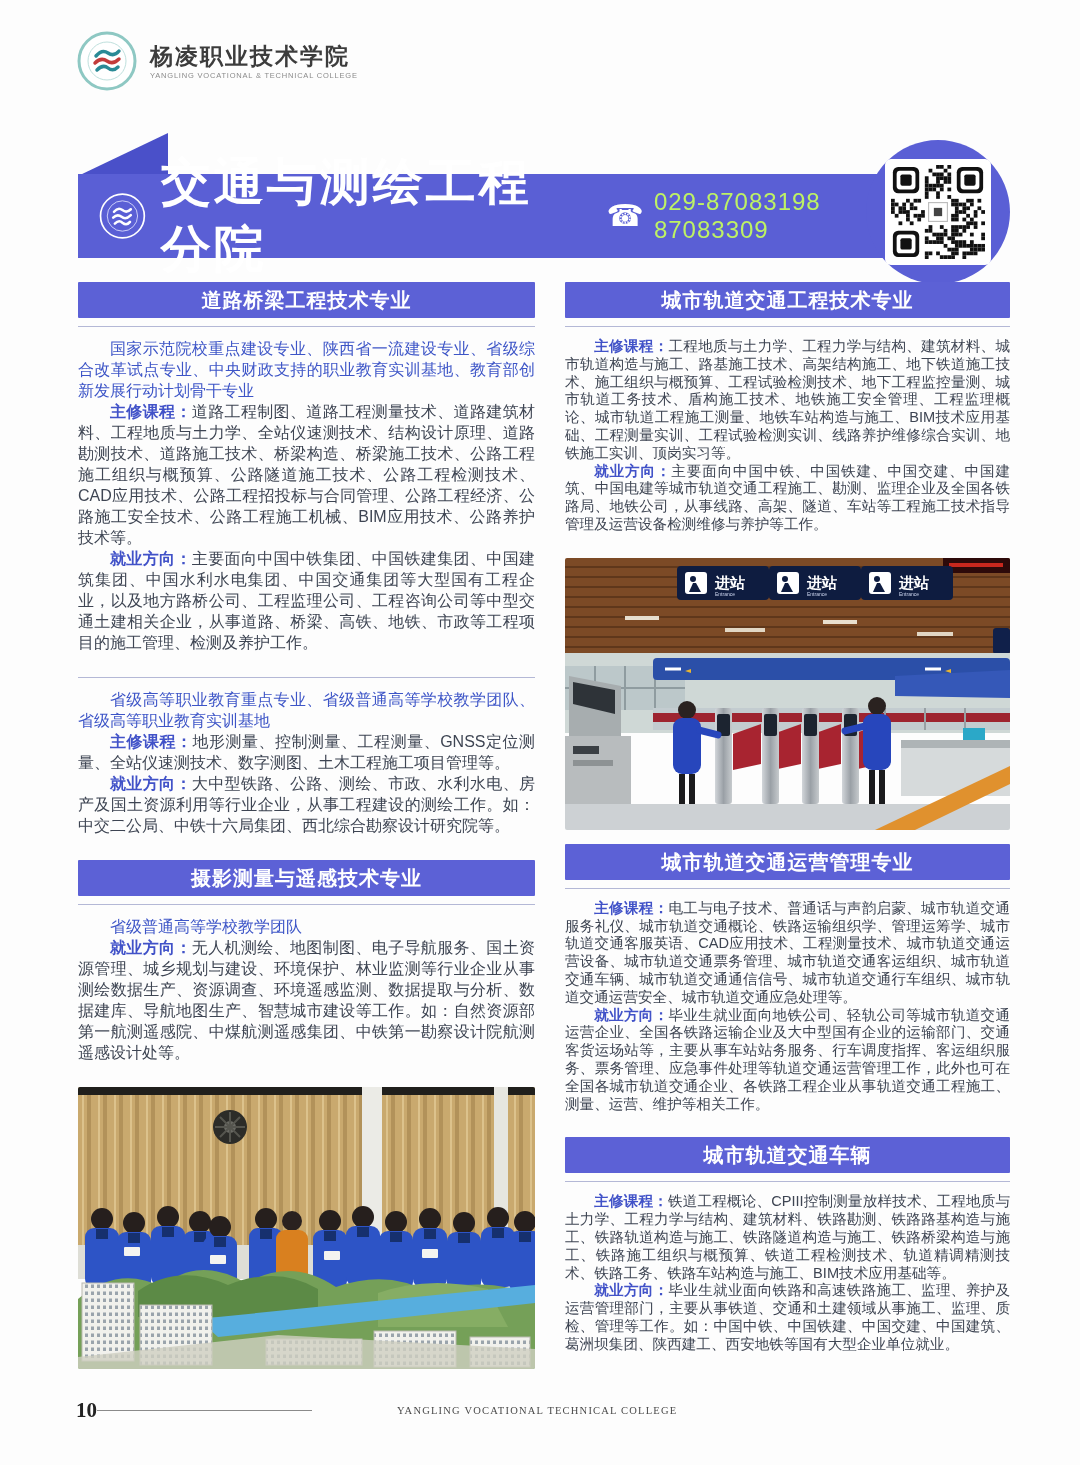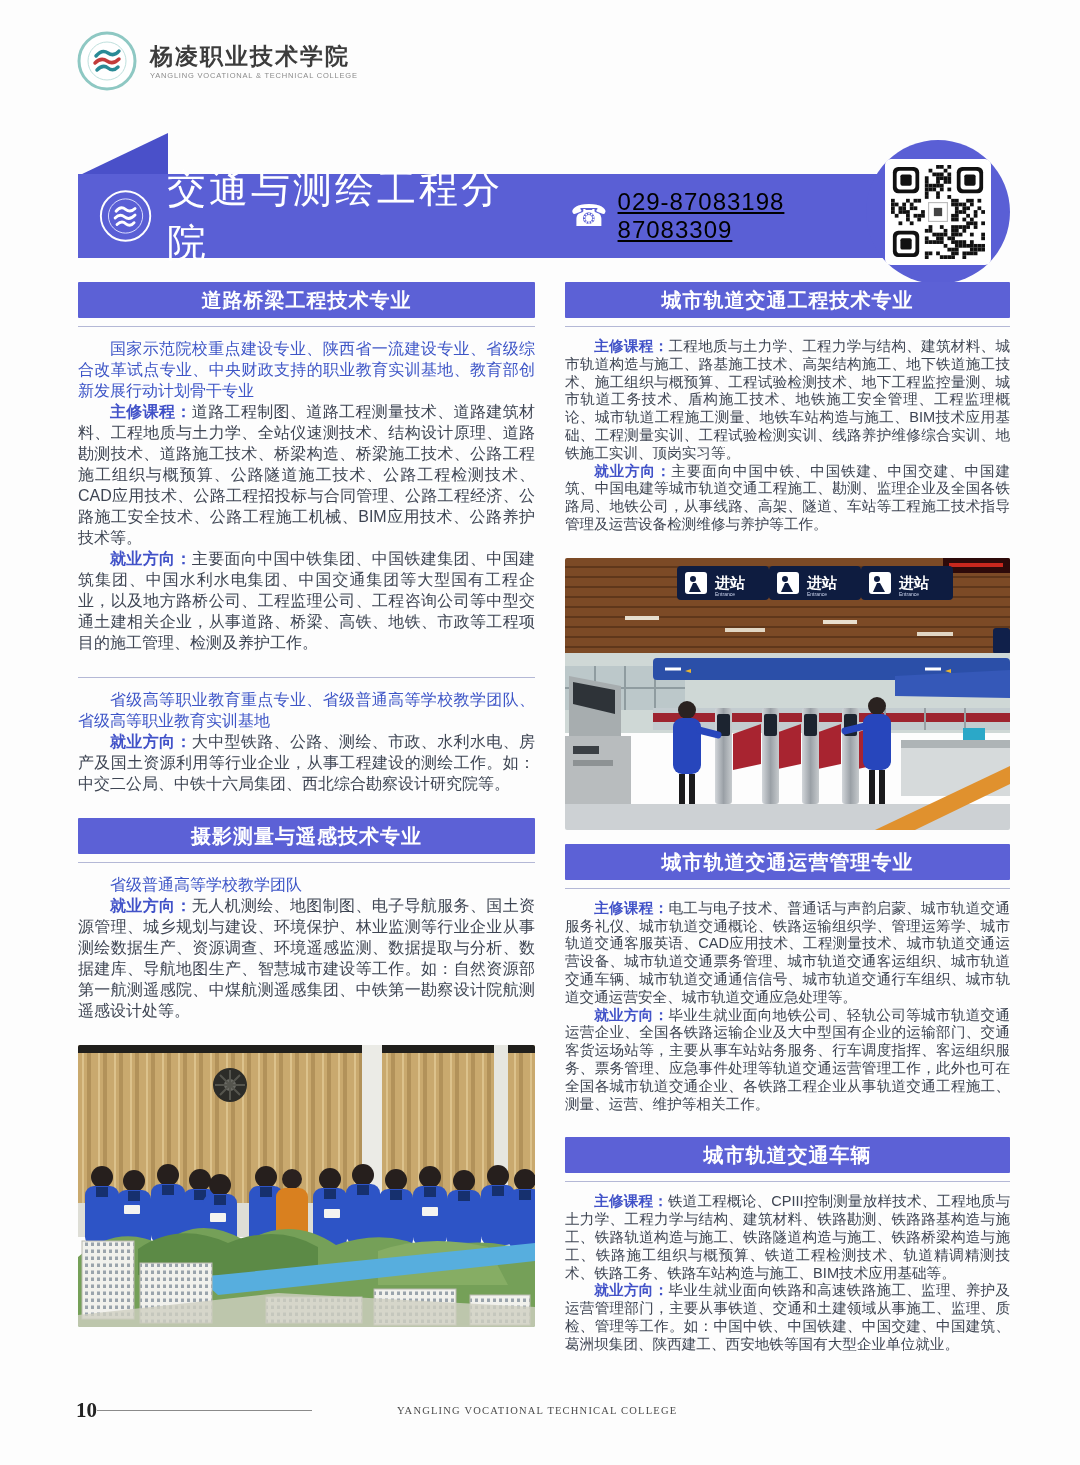--- a/index.html
+++ b/index.html
@@ -10,24 +10,24 @@
   .masthead{position:absolute;top:30px;left:76px;display:flex;align-items:center;gap:12px;}
   .masthead svg{display:block;}
   .mh-cn{font-size:23px;font-weight:bold;color:#3c3c3c;letter-spacing:2px;line-height:26px;}
   .mh-en{font-size:7.5px;color:#8a8a8a;letter-spacing:.8px;margin-top:2px;}
 
   
   .banner-fold{position:absolute;left:80px;top:133px;width:88px;height:42px;background:#4a50c9;
                clip-path:polygon(0 100%,100% 0,100% 100%);}
   .banner{position:absolute;left:78px;top:174px;width:812px;height:84px;background:#5a5fd5;
           display:flex;align-items:center;padding-left:20px;box-sizing:border-box;}
-  .banner-title{font-size:39px;font-weight:normal;color:#fff;letter-spacing:3px;margin-left:14px;}
+  .banner-title{font-size:50px;font-weight:bold;color:#fff;letter-spacing:3px;margin-left:14px;}
   .banner-phone-wrap{display:flex;align-items:center;margin-left:44px;gap:10px;}
   .phone-glyph{font-size:30px;color:#fff;line-height:1;}
-  .banner-phone{font-size:24px;color:#000000;letter-spacing:1px;text-decoration:underline;}
+  .banner-phone{font-size:24px;color:#bef264;letter-spacing:1px;}
   .qr-circle{position:absolute;left:866px;top:140px;width:144px;height:144px;border-radius:50%;
              background:#5a5fd5;display:flex;align-items:center;justify-content:center;}
   .qr-box{width:106px;height:106px;background:#fff;border-radius:6px;display:flex;align-items:center;justify-content:center;}
   .qr-box svg{width:94px;height:94px;fill:#111;}
 
   
   .content{position:absolute;top:282px;left:78px;width:932px;display:flex;gap:30px;}
   .col{box-sizing:border-box;}
   .col-left{width:457px;font-size:16px;line-height:21px;}
   .col-right{width:445px;font-size:14.6px;line-height:17.8px;}
@@ -277,20 +277,21 @@
         </div>
         <div class="header-underline"></div>
         <p class="para highlight">国家示范院校重点建设专业、陕西省一流建设专业、省级综合改革试点专业、中央财政支持的职业教育实训基地、教育部创新发展行动计划骨干专业</p>
         <p class="para"><span class="lead-label">主修课程：</span><span>道路工程制图、道路工程测量技术、道路建筑材料、工程地质与土力学、全站仪速测技术、结构设计原理、道路勘测技术、道路施工技术、桥梁构造、桥梁施工技术、公路工程施工组织与概预算、公路隧道施工技术、公路工程检测技术、CAD应用技术、公路工程招投标与合同管理、公路工程经济、公路施工安全技术、公路工程施工机械、BIM应用技术、公路养护技术等。</span></p>
         <p class="para"><span class="lead-label">就业方向：</span><span>主要面向中国中铁集团、中国铁建集团、中国建筑集团、中国水利水电集团、中国交通集团等大型国有工程企业，以及地方路桥公司、工程监理公司、工程咨询公司等中型交通土建相关企业，从事道路、桥梁、高铁、地铁、市政等工程项目的施工管理、检测及养护工作。</span></p>
       </section>
 
       <section class="major">
         <div class="header-underline"></div>
         <p class="para highlight">省级高等职业教育重点专业、省级普通高等学校教学团队、省级高等职业教育实训基地</p>
+        <p class="para"><span class="lead-label">主修课程：</span><span>地形测量、控制测量、工程测量、GNSS定位测量、全站仪速测技术、数字测图、土木工程施工项目管理等。</span></p>
         <p class="para"><span class="lead-label">就业方向：</span><span>大中型铁路、公路、测绘、市政、水利水电、房产及国土资源利用等行业企业，从事工程建设的测绘工作。如：中交二公局、中铁十六局集团、西北综合勘察设计研究院等。</span></p>
       </section>
 
       <section class="major">
         <div class="major-header">
           <h2>摄影测量与遥感技术专业</h2>
         </div>
         <div class="header-underline"></div>
         <p class="para highlight">省级普通高等学校教学团队</p>
         <p class="para"><span class="lead-label">就业方向：</span><span>无人机测绘、地图制图、电子导航服务、国土资源管理、城乡规划与建设、环境保护、林业监测等行业企业从事测绘数据生产、资源调查、环境遥感监测、数据提取与分析、数据建库、导航地图生产、智慧城市建设等工作。如：自然资源部第一航测遥感院、中煤航测遥感集团、中铁第一勘察设计院航测遥感设计处等。</span></p>

